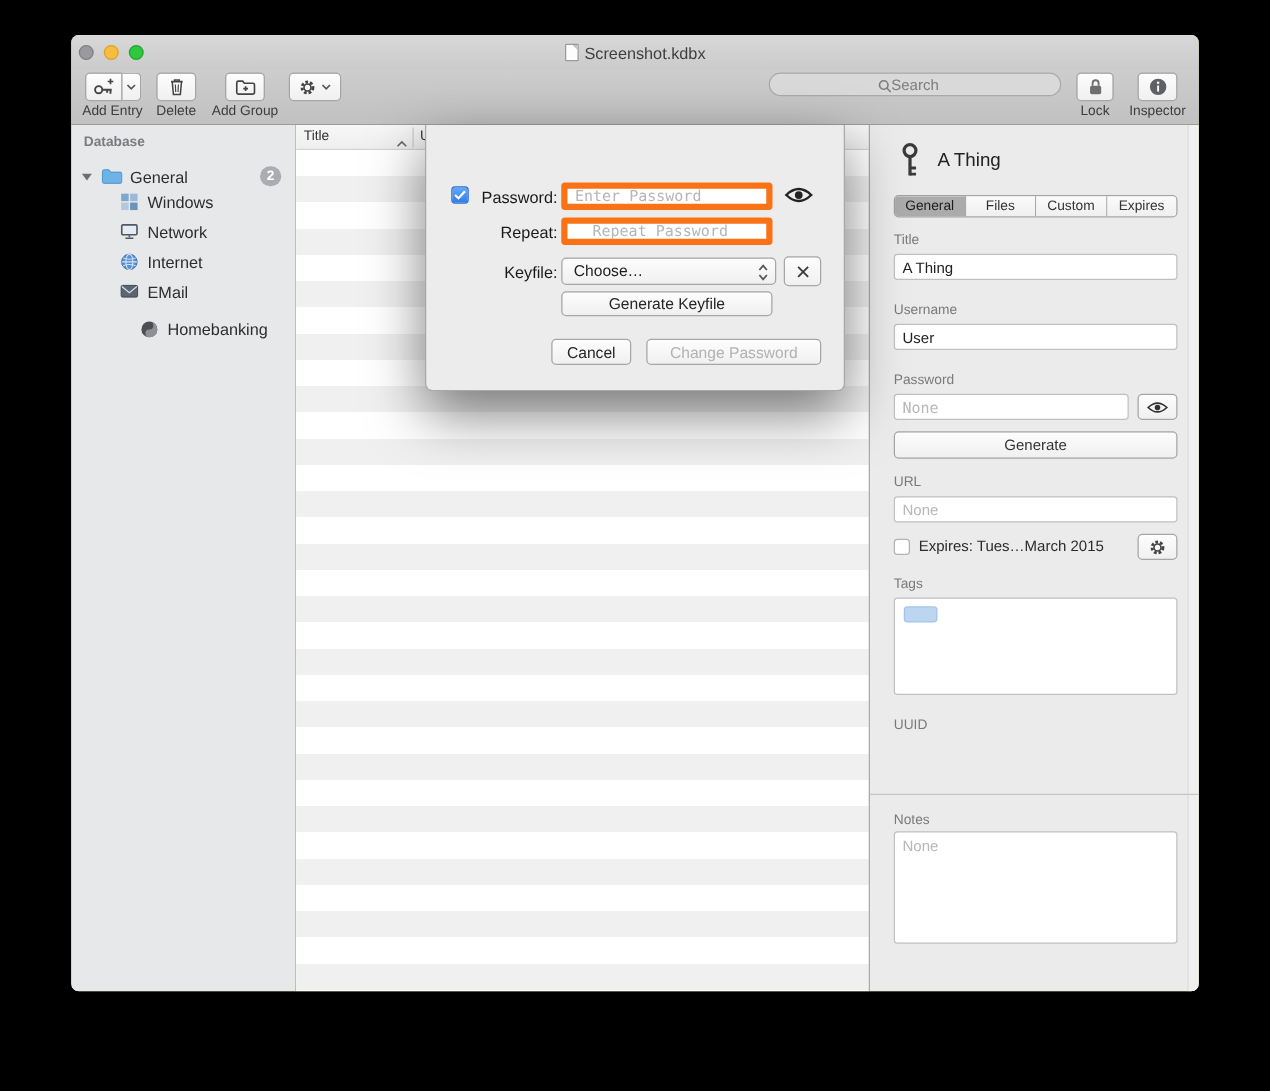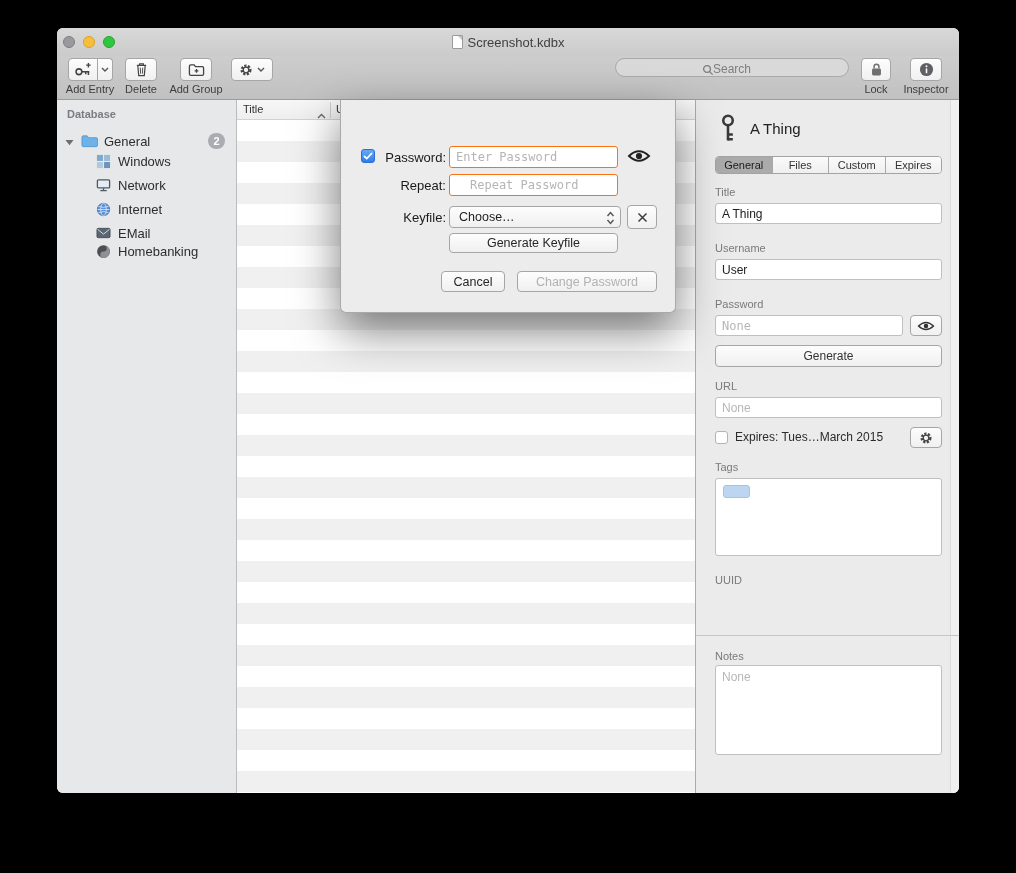--- a/index.html
+++ b/index.html
@@ -101,21 +101,21 @@
   .notesarea::placeholder { color:#b7b7b7; }
 
   
   .dialog { position:absolute; left:283px; top:72px; width:336px; height:213px; z-index:10;
     background:#ececec; border:1px solid #a9a9a9; border-top:none; border-radius:0 0 6px 6px;
     box-shadow:0 18px 45px rgba(0,0,0,.5); }
   .dlg-msg { position:absolute; left:0; top:20px; width:100%; text-align:center;
     font-size:12.5px; font-weight:500; color:#1c1c1c; }
   .dlg-label { position:absolute; width:65px; text-align:right; font-size:13px; font-weight:500; color:#1a1a1a; left:40px; }
   .dlg-field { position:absolute; left:108px; width:169px; height:22px; background:#fff;
-    border:1px solid #f97316; border-radius:3px; outline:none; padding:0 6px;
+    border:5px solid #f97316; border-radius:3px; outline:none; padding:0 6px;
     font-family:"DejaVu Sans Mono",monospace; font-size:12px; color:#222; }
   .dlg-field::placeholder { color:#b5b5b5; }
   .cb-checked { width:14px; height:14px; border-radius:3px; border:1px solid #2a6fd4;
     background:linear-gradient(#66a9f7,#2f7de8); display:flex; align-items:center; justify-content:center; }
   .popup { position:absolute; left:108px; top:106px; width:172px; height:22px; }
   .popup .txt { position:absolute; left:9px; top:3px; font-size:12.5px; color:#1e1e1e; }
   .popup .stepper { position:absolute; right:5px; top:3px; }
   .dlg-btn { position:absolute; height:21px; font-size:12.5px; color:#262626; }
   .dlg-btn.disabled { color:#b2b2b2; }
   .icon-btn { background:none; border:none; }
@@ -289,21 +289,21 @@
       <div class="sb-row" style="top:122px; padding-left:38px;">
         <span class="sb-ico">
           <svg width="15" height="12" viewBox="0 0 16 12">
             <rect x="1" y="1" width="14" height="10" rx="1.2" fill="#5a6672" stroke="#39434d" stroke-width="0.8"></rect>
             <path d="M1.6 2 L8 7.2 L14.4 2" fill="none" stroke="#dbe1e7" stroke-width="1"></path>
           </svg>
         </span>
         <span class="lbl">EMail</span>
       </div>
 
-      <div class="sb-row" style="top:140px; padding-left:38px;">
+      <div class="sb-row" style="top:152px; padding-left:54px;">
         <span class="sb-ico">
           <svg width="15" height="15" viewBox="0 0 16 16">
             <circle cx="8" cy="8" r="6.8" fill="#4d4d52"></circle>
             <path d="M8 1.2 a6.8 6.8 0 0 1 0 13.6 a3.4 3.4 0 0 1 0-6.8 a3.4 3.4 0 0 0 0-6.8" fill="#8f8f96"></path>
           </svg>
         </span>
         <span class="lbl">Homebanking</span>
       </div>
     </div>
 

